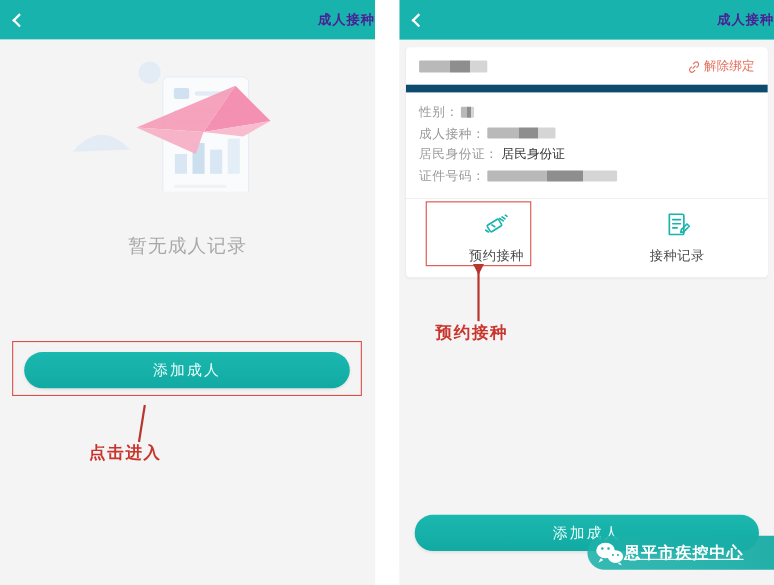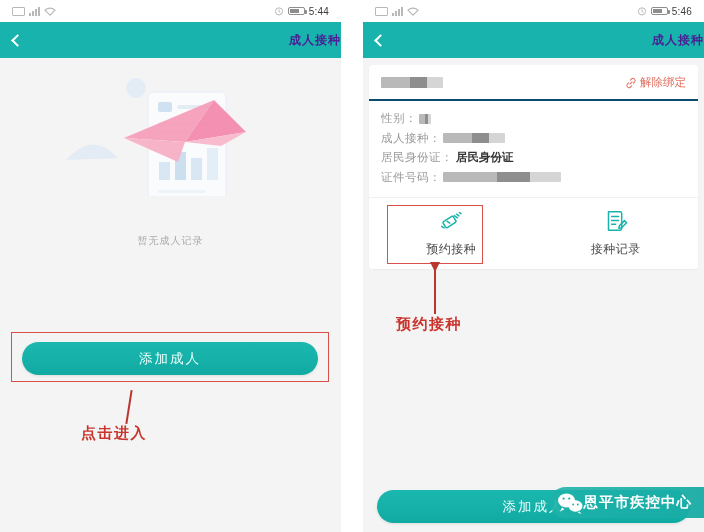--- a/index.html
+++ b/index.html
@@ -50,21 +50,21 @@
           transform: rotate(45deg); display:block; }
   .header-title {
     position:absolute; left:0; right:0; text-align:right; font-size:12px;
     font-weight:700; letter-spacing:1px; color:#4c1d95; pointer-events:none;
   }
 
   
   .body { position:relative; height: 474px; background:#f4f4f4; }
   .empty-wrap { padding-top: 18px; display:flex; flex-direction:column; align-items:center; }
   .illus { width: 210px; height: 120px; position: relative; opacity: .95; }
-  .empty-text { margin-top: 38px; font-size: 10px; color: #a9a9a9; letter-spacing:1px; }
+  .empty-text { margin-top: 38px; font-size: 17px; color: #a9a9a9; letter-spacing:1px; }
 
   .redbox {
     position:absolute; border: 1.3px solid #d9504a; background: transparent;
   }
   .ann-text { position:absolute; color:#c9342c; font-size:15px; font-weight:700; letter-spacing:1.5px; }
   .ann-line { position:absolute; background:#b8362e; }
 
   .btn-teal {
     background: linear-gradient(#1bb8b0,#11aaa2);
     color: #eafffd; border-radius: 22px; height: 33px;
@@ -73,88 +73,60 @@
     box-shadow: 0 1px 3px rgba(0,0,0,.10);
   }
 
   
   .card {
     background:#fff; margin: 7px 6px 0 6px; border-radius: 4px; overflow:hidden;
     box-shadow: 0 1px 2px rgba(0,0,0,.04);
   }
   .card-top {
     display:flex; align-items:center; justify-content:space-between;
-    padding: 10px 12px 9px 12px; border-bottom: 2px solid #0c4a6e;
+    padding: 10px 12px 9px 12px; border-bottom: 7px solid #0c4a6e;
   }
   .redact { background: linear-gradient(90deg,#b9b9b9 0 46%, #8e8e8e 46% 74%, #d5d5d5 74% 100%);
             border-radius:1px; display:inline-block; filter: blur(.6px); }
   .unbind { display:flex; align-items:center; gap:3px; color:#e2705f; font-size:11.5px; cursor:pointer;}
   .link-ico { width:12px; height:12px; display:inline-block; }
 
   .rows { padding: 8px 12px 10px 12px; }
   .row { display:flex; align-items:center; height: 19.5px; font-size:11.5px; color:#8a8a8a; }
   .row .lbl { color:#9a9a9a; letter-spacing:.5px;text-align:right; }
-  .row .val { color:#333; font-weight:700; margin-left:3px; font-size:11.5px;}
+  .row .val { color:#333; font-weight:400; margin-left:3px; font-size:11.5px;}
 
   .tiles { display:flex; border-top: 1px solid #f0f0f0; background:#fff; }
   .tile { flex:1; padding: 10px 0 11px 0; display:flex; flex-direction:column;
           align-items:center; gap:7px; cursor:pointer; position:relative;}
   .tile-label { font-size: 12px; color:#4a4a4a; letter-spacing:.5px; }
   .tile svg { display:block; }
 
   .bottom-btn-wrap { position:absolute; left:0; right:0; bottom: 16px; padding: 0 14px; }
 
   
   .watermark {
     position:absolute; right:0; bottom: 14px;
     display:flex; align-items:center; gap:6px;
     background: linear-gradient(90deg, rgba(28,178,170,.88), rgba(24,172,165,.95));
     color:#fff; font-size:14.5px; font-weight:700; letter-spacing:1px;
-    padding: 6px 12px 6px 34px; border-radius: 16px 0 0 16px;
+    padding: 6px 28px 6px 34px; border-radius: 16px 0 0 16px; text-decoration: underline;
   }
   .wechat {
     position:absolute; left: 6px; top: 50%; transform: translateY(-50%);
     width: 28px; height: 22px;
   }
 </style>
 </head>
 <body>
 
 <div class="stage">
 
   <div class="phone left">
 
-    <div class="statusbar">
-      <div class="sb-left">
-        <span class="sb-ico sim"></span>
-        <span class="sb-ico bars">
-            <b></b>
-            <b></b>
-            <b></b>
-            <b></b>
-          </span>
-        <span class="sb-ico">
-          <svg width="12" height="9" viewBox="0 0 12 9">
-              <path d="M6 8.2 L1 3.2 a7 7 0 0 1 10 0 Z" fill="none" stroke="#8d8d8d" stroke-width="1.1"></path>
-            </svg>
-        </span>
-      </div>
-      <div class="sb-right">
-        <span class="sb-ico">
-          <svg width="10" height="10" viewBox="0 0 10 10">
-              <circle cx="5" cy="5.4" r="3.6" fill="none" stroke="#8d8d8d" stroke-width="1"></circle>
-              <path d="M5 3.4V5.5l1.5.9" stroke="#8d8d8d" stroke-width="1" fill="none"></path>
-            </svg>
-        </span>
-        <span class="battery">
-            <i></i>
-          </span>
-        <span class="sb-time">5:44</span>
-      </div>
-    </div>
 
     <div class="header">
       <div class="back">
         <span class="chev"></span>
       </div>
       <div class="header-title">成人接种</div>
     </div>
 
     <div class="body">
       <div class="empty-wrap">
@@ -193,48 +165,20 @@
 
       <div class="ann-line" style="left:128px; top:332px; width:2px; height:34px; transform:rotate(9deg);"></div>
       <div class="ann-text" style="left:81px; top:366px;">点击进入</div>
     </div>
   </div>
 
   <div class="gutter"></div>
 
   <div class="phone right">
 
-    <div class="statusbar">
-      <div class="sb-left">
-        <span class="sb-ico sim"></span>
-        <span class="sb-ico bars">
-            <b></b>
-            <b></b>
-            <b></b>
-            <b></b>
-          </span>
-        <span class="sb-ico">
-          <svg width="12" height="9" viewBox="0 0 12 9">
-              <path d="M6 8.2 L1 3.2 a7 7 0 0 1 10 0 Z" fill="none" stroke="#8d8d8d" stroke-width="1.1"></path>
-            </svg>
-        </span>
-      </div>
-      <div class="sb-right">
-        <span class="sb-ico">
-          <svg width="10" height="10" viewBox="0 0 10 10">
-              <circle cx="5" cy="5.4" r="3.6" fill="none" stroke="#8d8d8d" stroke-width="1"></circle>
-              <path d="M5 3.4V5.5l1.5.9" stroke="#8d8d8d" stroke-width="1" fill="none"></path>
-            </svg>
-        </span>
-        <span class="battery">
-            <i></i>
-          </span>
-        <span class="sb-time">5:46</span>
-      </div>
-    </div>
 
     <div class="header">
       <div class="back">
         <span class="chev"></span>
       </div>
       <div class="header-title">成人接种</div>
     </div>
 
     <div class="body">
 

